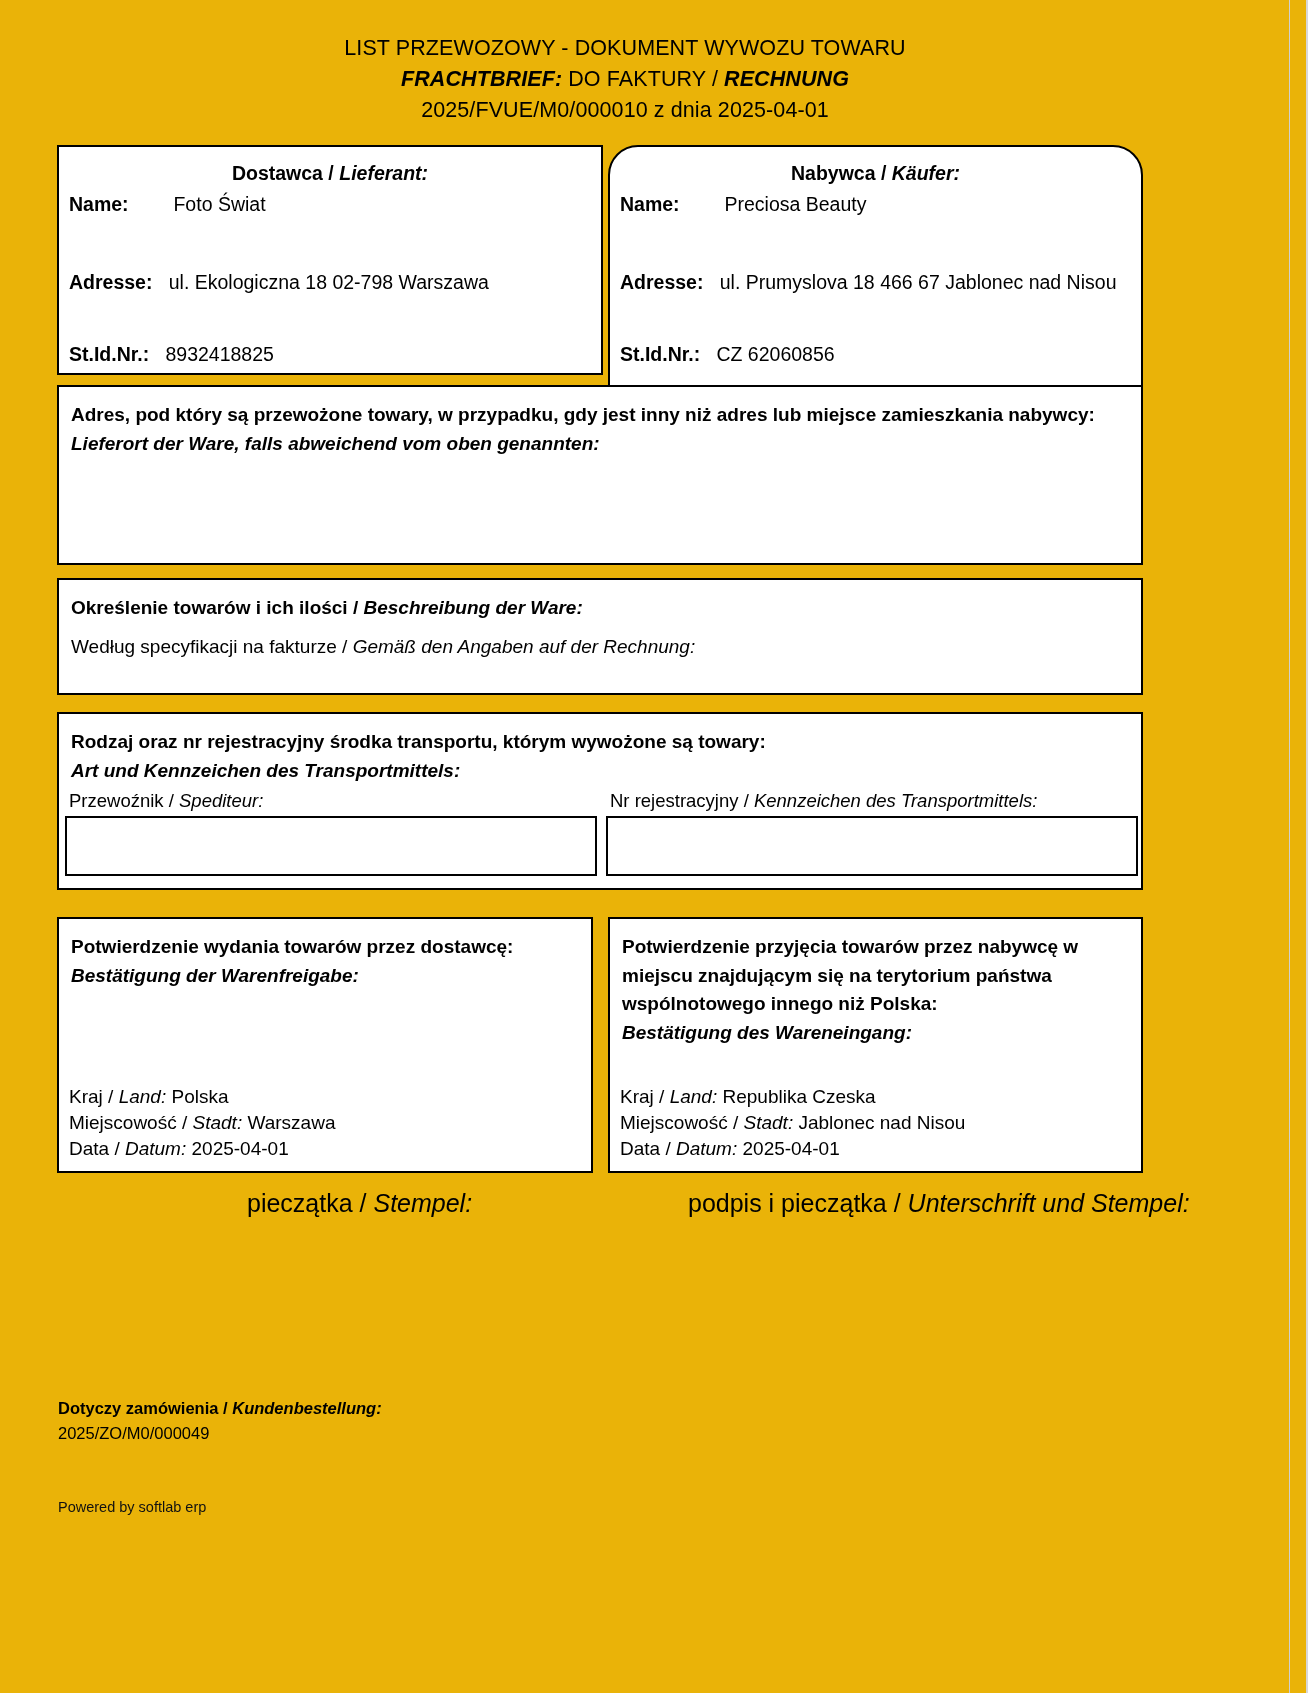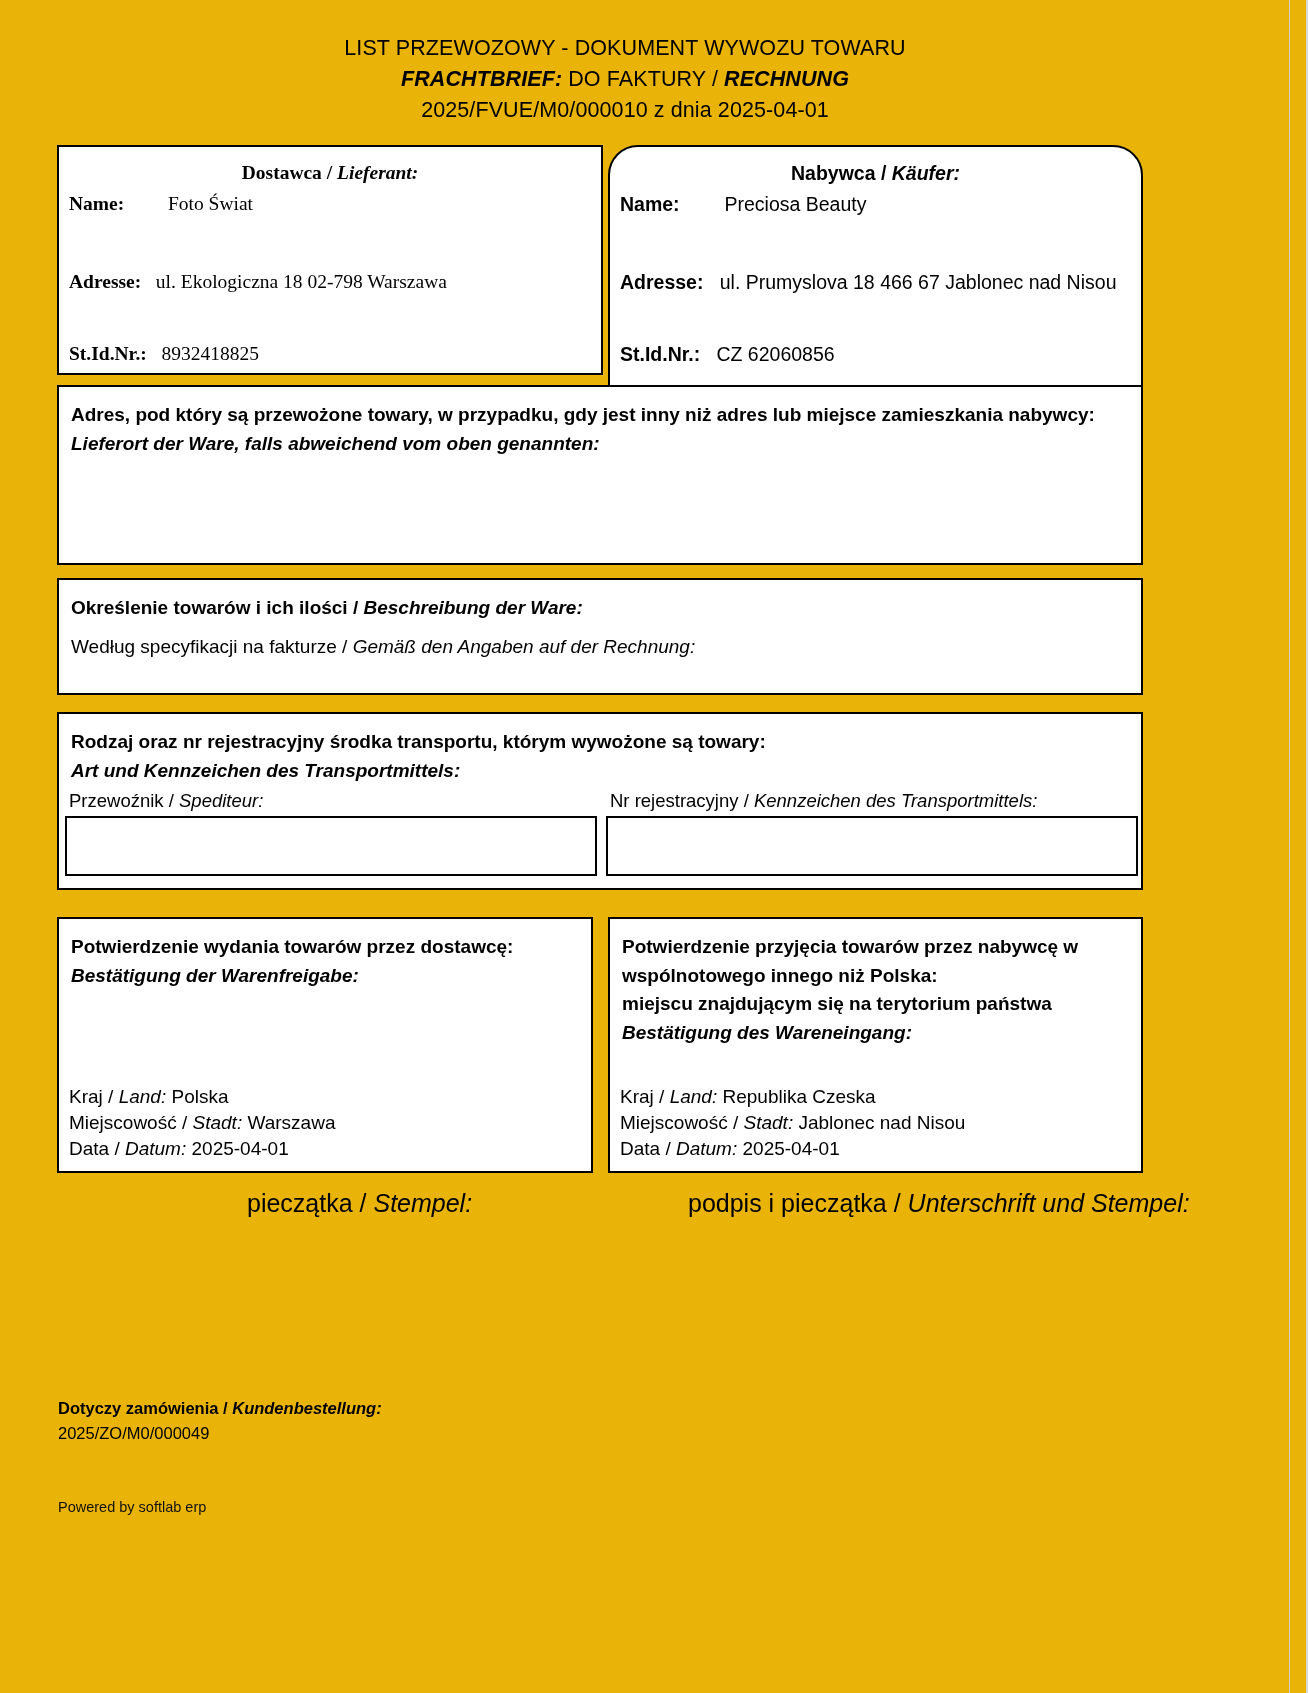--- a/index.html
+++ b/index.html
@@ -146,21 +146,21 @@
 
 <div id="page">
   <div class="sheet">
 
     <div class="doc-header">
       <div class="ln l1">LIST PRZEWOZOWY - DOKUMENT WYWOZU TOWARU</div>
       <div class="ln l2"><span class="bi">FRACHTBRIEF:</span><span> DO FAKTURY / </span><span class="bi">RECHNUNG</span></div>
       <div class="ln l3">2025/FVUE/M0/000010 z dnia 2025-04-01</div>
     </div>
 
-    <div class="box" style="left:57px; top:145px; width:546px; height:230px;font-family:Liberation Serif, serif;">
+    <div class="box" style="left:57px; top:145px; width:546px; height:230px;">
       <div class="party-title"><span>Dostawca / </span><span class="i">Lieferant:</span></div>
       <div class="party-row" style="left:10px; top:46px;">
         <span class="lbl">Name:</span>
         <span style="display:inline-block;width:34px;"></span>
         <span>Foto Świat</span>
       </div>
       <div class="party-row" style="left:10px; top:124px;">
         <span class="lbl">Adresse:</span>
         <span>&nbsp;</span>
         <span>ul. Ekologiczna 18  02-798 Warszawa</span>
@@ -227,22 +227,22 @@
       <div class="conf-lines" style="left:10px; top:165px;">
         <div><span>Kraj / </span><span class="i">Land:</span> <span>Polska</span></div>
         <div><span>Miejscowość / </span><span class="i">Stadt:</span> <span>Warszawa</span></div>
         <div><span>Data / </span><span class="i">Datum:</span> <span>2025-04-01</span></div>
       </div>
     </div>
 
     <div class="box" style="left:608px; top:917px; width:535px; height:256px;">
       <div class="pad">
         <div class="block-title">Potwierdzenie przyjęcia towarów przez nabywcę w</div>
+        <div class="block-title">miejscu znajdującym się na terytorium państwa</div>
         <div class="block-title">wspólnotowego innego niż Polska:</div>
-        <div class="block-title">miejscu znajdującym się na terytorium państwa</div>
         <div class="block-sub">Bestätigung des Wareneingang:</div>
       </div>
       <div class="conf-lines" style="left:10px; top:165px;">
         <div><span>Kraj / </span><span class="i">Land:</span> <span>Republika Czeska</span></div>
         <div><span>Miejscowość / </span><span class="i">Stadt:</span> <span>Jablonec nad Nisou</span></div>
         <div><span>Data / </span><span class="i">Datum:</span> <span>2025-04-01</span></div>
       </div>
     </div>
 
     <div class="stamp-note" style="left:247px; top:1189px;"><span>pieczątka / </span><span class="i">Stempel:</span></div>

